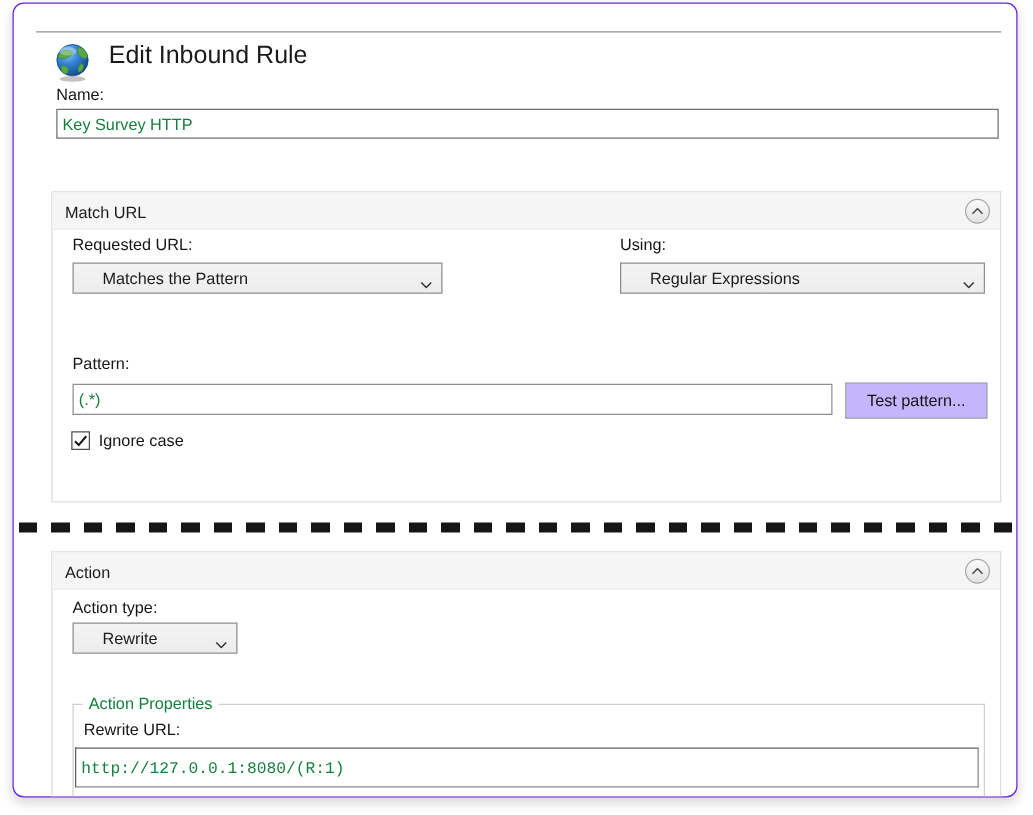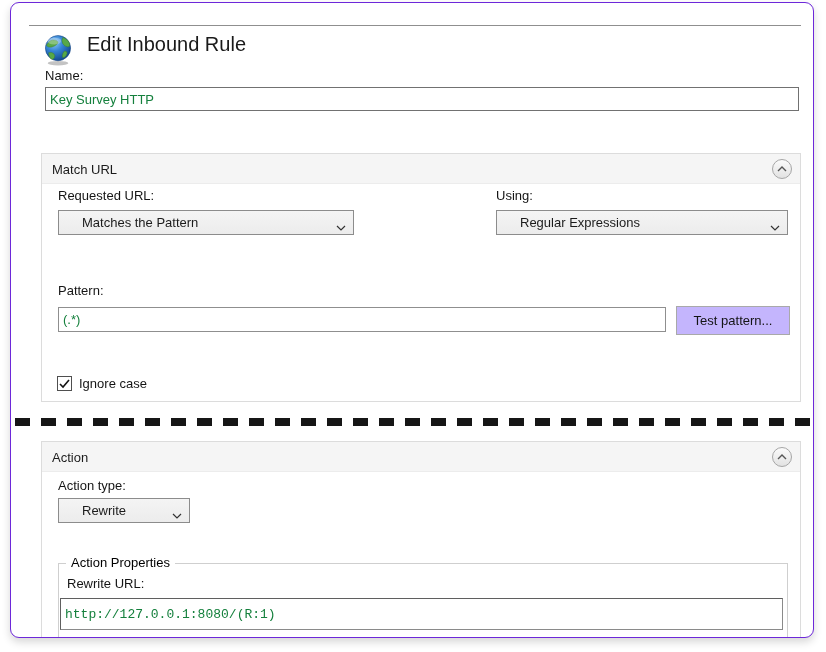--- a/index.html
+++ b/index.html
@@ -50,41 +50,41 @@
   .req-combo   { left:16px; top:56px; width:296px; }
   .using-label { position:absolute; left:454px; top:34px; }
   .using-combo { left:454px; top:56px; width:292px; }
   .pattern-label { position:absolute; left:16px; top:129px; }
   .pattern-input { left:16px; top:153px; width:608px; height:25px; border-color:#8f8f8f; }
   .test-btn {
     position:absolute; left:634px; top:152px; width:114px; height:29px;
     background:#c4b5fd; border:1px solid #a9a9a9; font-size:13px;
     font-family:"Liberation Sans", sans-serif; color:#141414; cursor:pointer;
   }
-  .checkrow { position:absolute; left:15px; top:222px; display:flex; }
+  .checkrow { position:absolute; left:15px; top:191px; display:flex; }
   .checkbox {
     width:15px; height:15px; border:1px solid #4f4f4f; background:#fff;
     display:flex; align-items:center; justify-content:center; cursor:pointer;
   }
   .checkrow .lbl { margin-left:7px; }
 
   .cut-divider {
     position:absolute; left:4px; top:415px; width:796px; height:8px;
     background:repeating-linear-gradient(90deg, #161616 0 15px, transparent 15px 26px);
   }
 
   .atype-label { position:absolute; left:16px; top:36px; }
   .atype-combo { left:16px; top:56px; width:132px; }
   .fieldset {
     position:absolute; left:16px; top:121px; width:730px; height:80px;
     border:1px solid #cfcfcf; border-bottom:none;
   }
   .legend {
     position:absolute; left:7px; top:-9px; background:#fff; padding:0 5px;
-    font-size:13px; color:#000000; white-space:nowrap;
+    font-size:13px; color:#15803d; white-space:nowrap;
   }
   .rewrite-label { position:absolute; left:8px; top:12px; }
   .rewrite-input {
     left:1px; top:34px; width:723px; height:32px;
     border:1px solid #5f5f5f; border-bottom-color:#8a8a8a; border-right-color:#8a8a8a;
     font-family:"Liberation Mono","DejaVu Sans Mono",monospace; font-size:13px;
   }
 </style>
 </head>
 <body>

